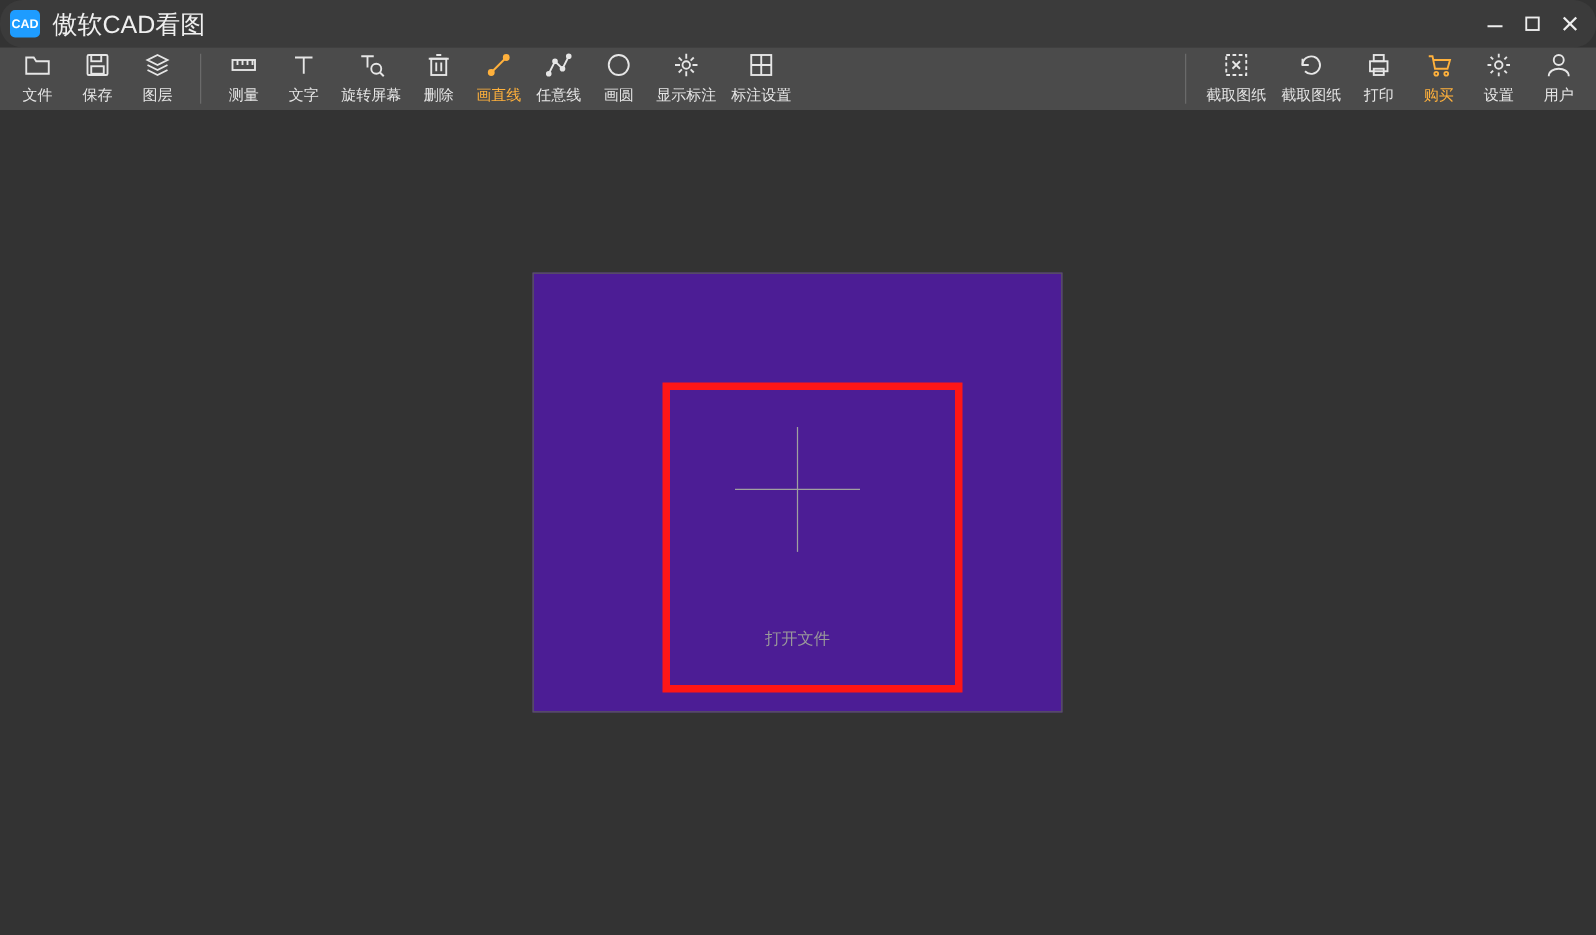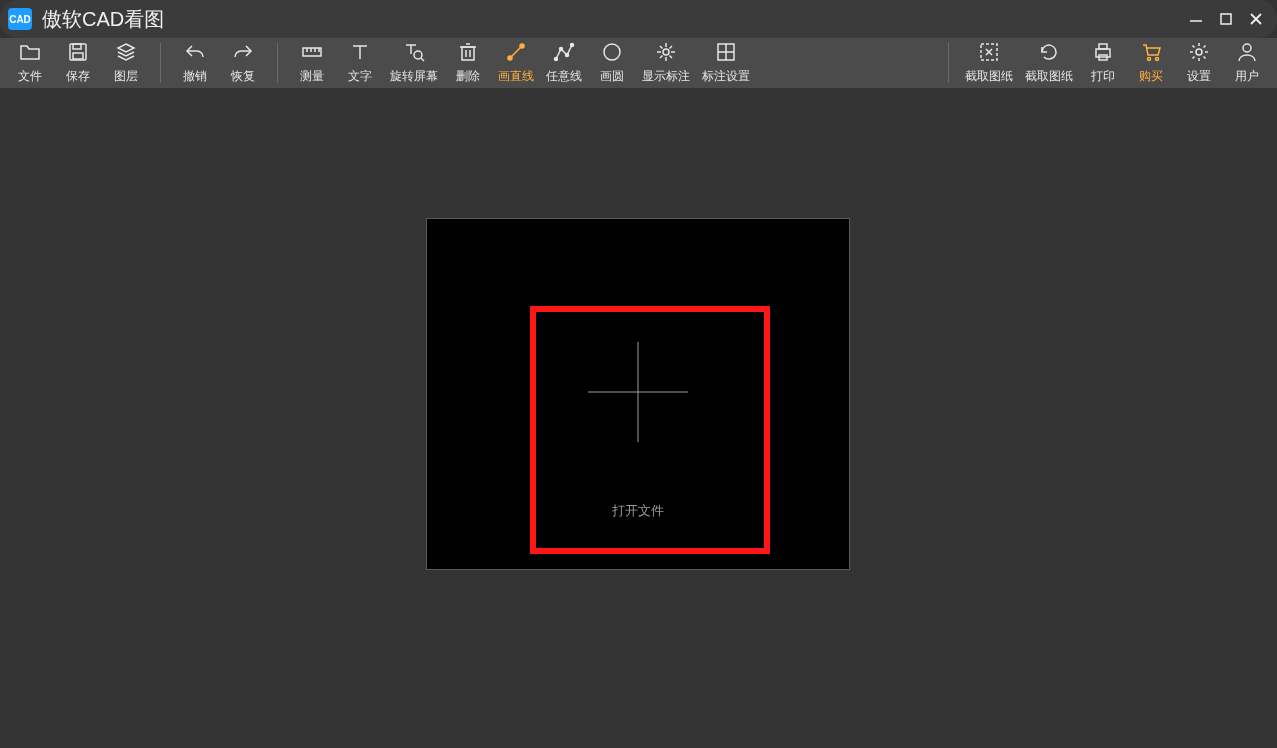--- a/index.html
+++ b/index.html
@@ -106,21 +106,21 @@
     bottom: 0;
     background: #333333;
   }
   .drop-panel {
     position: absolute;
     left: 426px;
     top: 114px;
     width: 424px;
     height: 352px;
     border: 1px solid #5a5a5a;
-    background: #000000;
+    background: #4c1d95;
     box-sizing: border-box;
   }
   .highlight-box {
     position: absolute;
     left: 103px;
     top: 87px;
     width: 240px;
     height: 248px;
     border: 6px solid #ff1616;
     box-sizing: border-box;
@@ -198,40 +198,20 @@
             <path d="M3 15l8 4 8-4"></path>
           </svg>
         </div>
         <div>图层</div>
       </div>
     </div>
     <div class="tool-group">
       <div class="tool-btn">
         <div class="tool-icon">
           <svg width="22" height="22" viewBox="0 0 22 22">
-            <path d="M8 5L3 10l5 5"></path>
-            <path d="M3 10h10a6 6 0 0 1 6 6"></path>
-          </svg>
-        </div>
-        <div>撤销</div>
-      </div>
-      <div class="tool-btn">
-        <div class="tool-icon">
-          <svg width="22" height="22" viewBox="0 0 22 22">
-            <path d="M14 5l5 5-5 5"></path>
-            <path d="M19 10H9a6 6 0 0 0-6 6"></path>
-          </svg>
-        </div>
-        <div>恢复</div>
-      </div>
-    </div>
-    <div class="tool-group">
-      <div class="tool-btn">
-        <div class="tool-icon">
-          <svg width="22" height="22" viewBox="0 0 22 22">
             <rect x="2" y="7" width="18" height="8"></rect>
             <line x1="6" y1="7" x2="6" y2="11"></line>
             <line x1="10" y1="7" x2="10" y2="11"></line>
             <line x1="14" y1="7" x2="14" y2="11"></line>
             <line x1="18" y1="7" x2="18" y2="11"></line>
           </svg>
         </div>
         <div>测量</div>
       </div>
       <div class="tool-btn">

